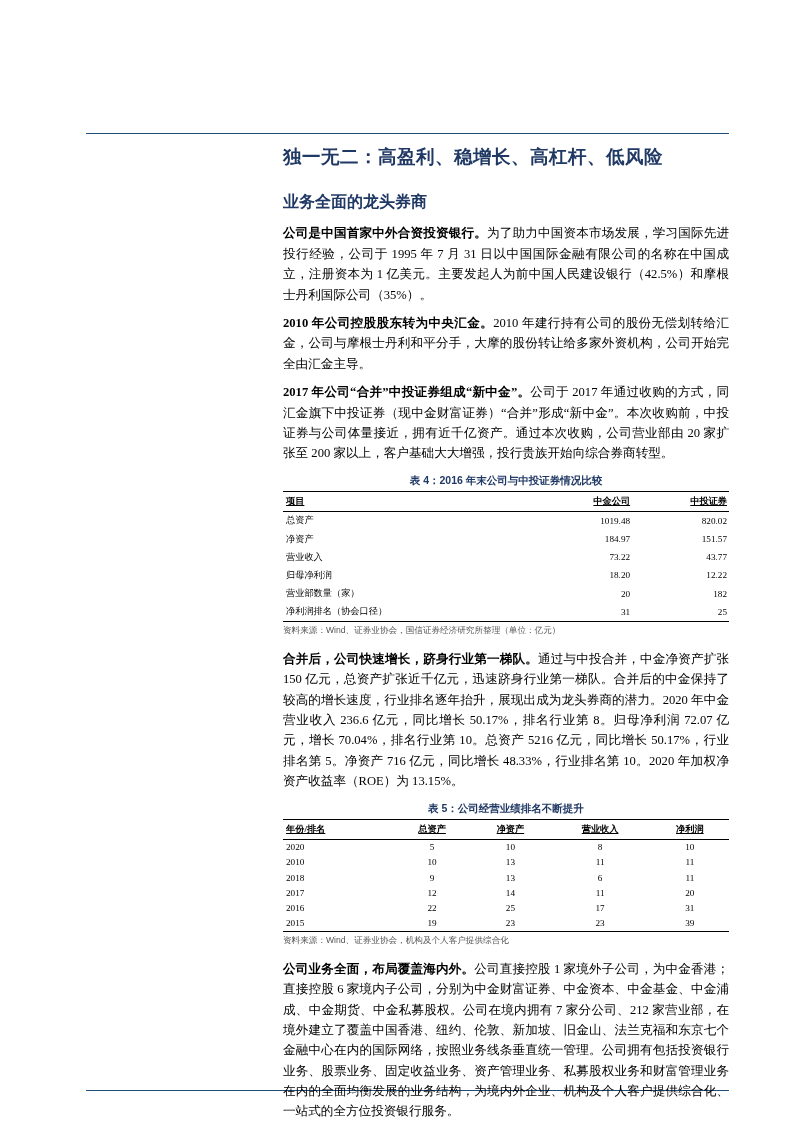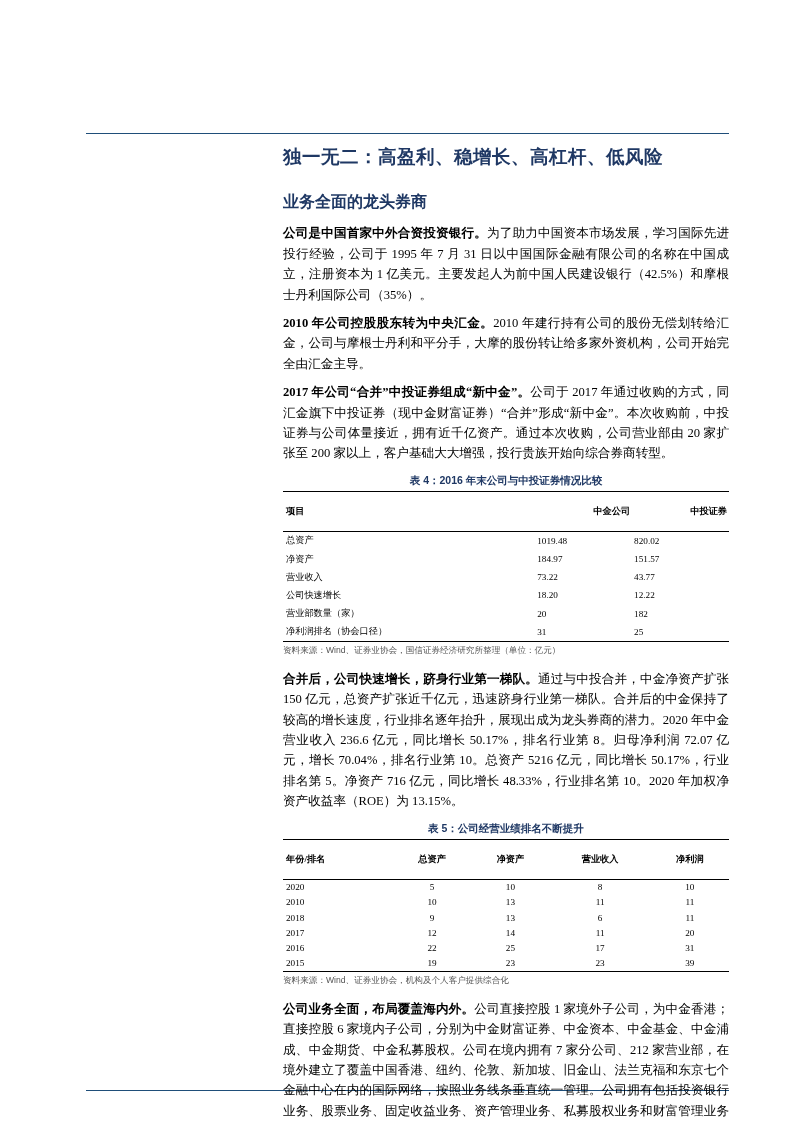--- a/index.html
+++ b/index.html
@@ -83,30 +83,32 @@
   table.data {
     width: 100%;
     border-collapse: collapse;
     font-size: 9.2px;
     font-family: "Liberation Serif", "DejaVu Serif", serif;
   }
   table.data thead th {
     font-weight: bold;
     border-top: 1.2px solid #000;
     border-bottom: 0.7px solid #000;
-    padding: 13px 2px;
+    padding: 3px 2px;
     text-align: right;
     white-space: nowrap;
+    text-decoration: underline;
   }
   table.data thead th.first {
     text-align: left;
     padding-left: 3px;
   }
   table.data tbody td {
     padding: 2.6px 2px;
+    text-align: right;
     white-space: nowrap;
   }
   table.data tbody td.first {
     text-align: left;
     padding-left: 3px;
   }
   table.data tbody tr:last-child td {
     border-bottom: 1.2px solid #000;
   }
   table.data.centered tbody td,
@@ -164,21 +166,21 @@
           <td class="first">净资产</td>
           <td>184.97</td>
           <td>151.57</td>
         </tr>
         <tr>
           <td class="first">营业收入</td>
           <td>73.22</td>
           <td>43.77</td>
         </tr>
         <tr>
-          <td class="first">公司快速增长</td>
+          <td class="first">归母净利润</td>
           <td>18.20</td>
           <td>12.22</td>
         </tr>
         <tr>
           <td class="first">营业部数量（家）</td>
           <td>20</td>
           <td>182</td>
         </tr>
         <tr>
           <td class="first">净利润排名（协会口径）</td>

